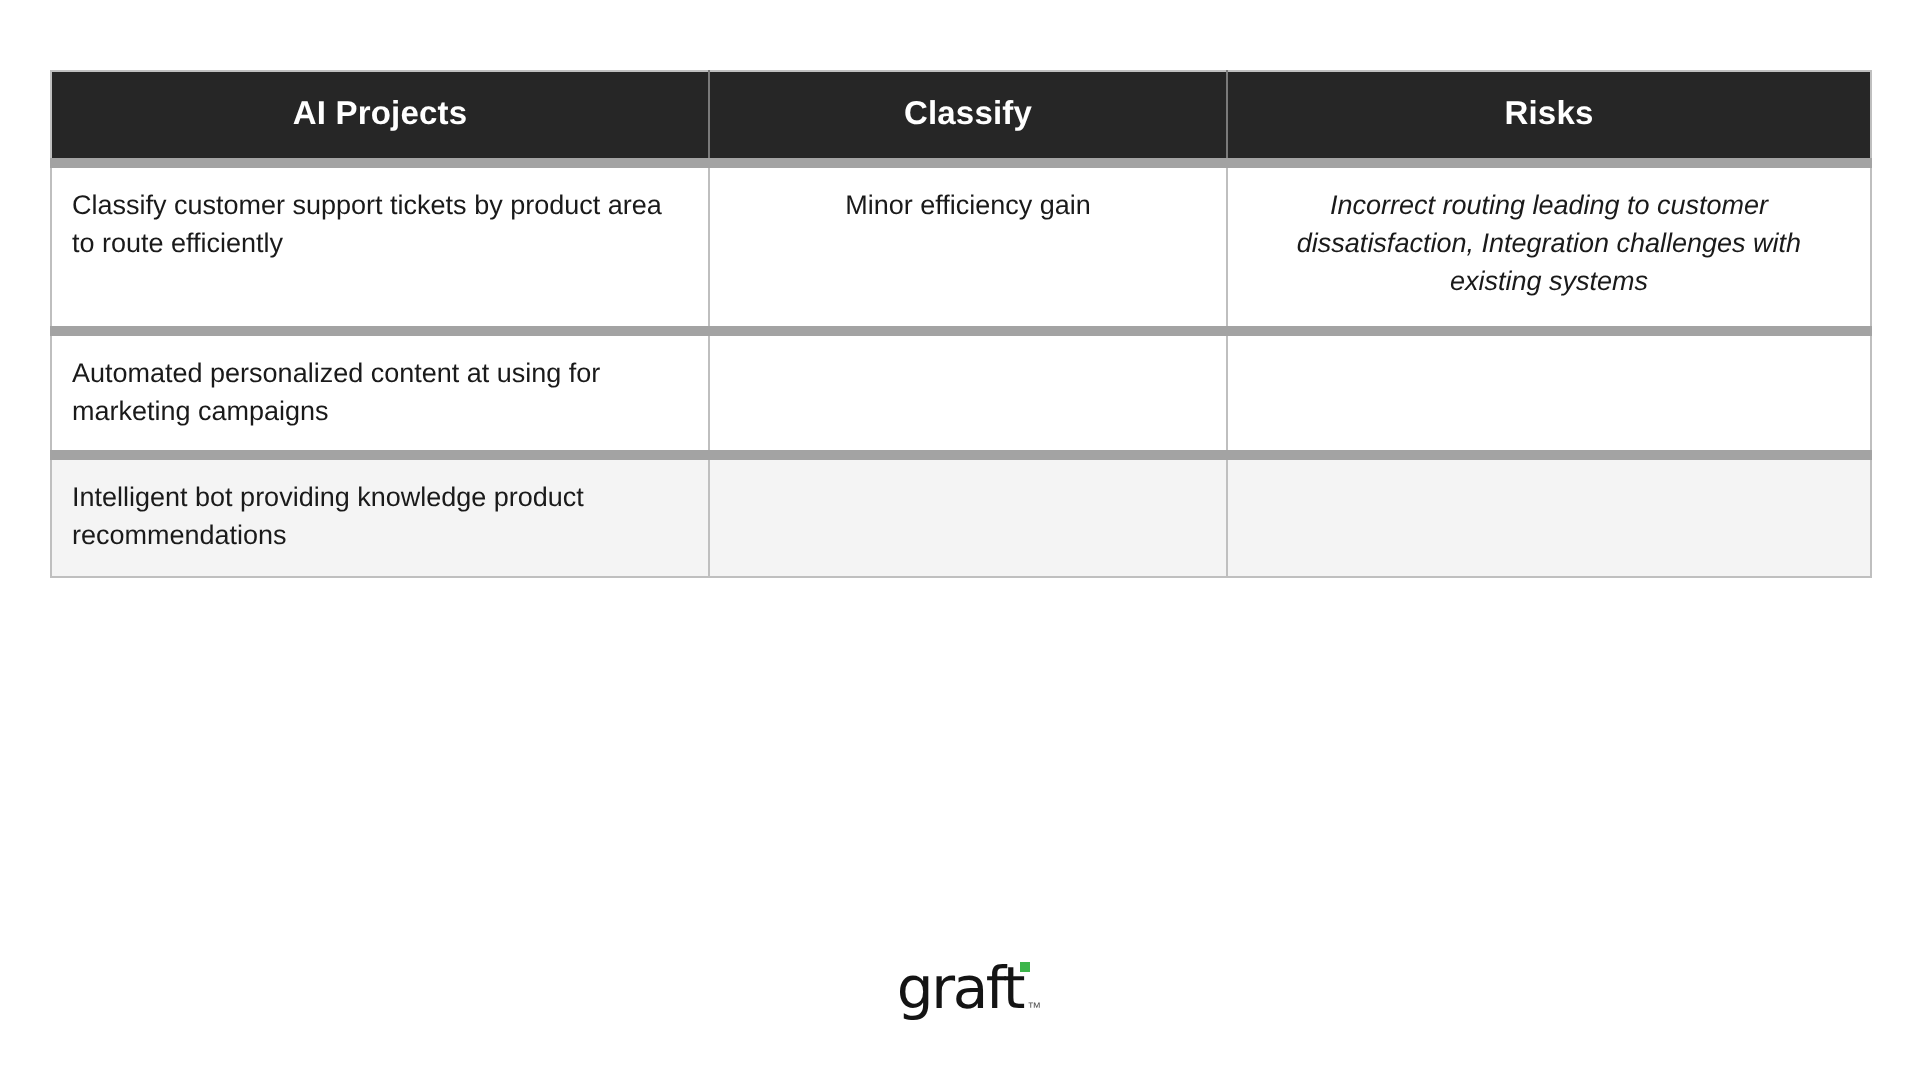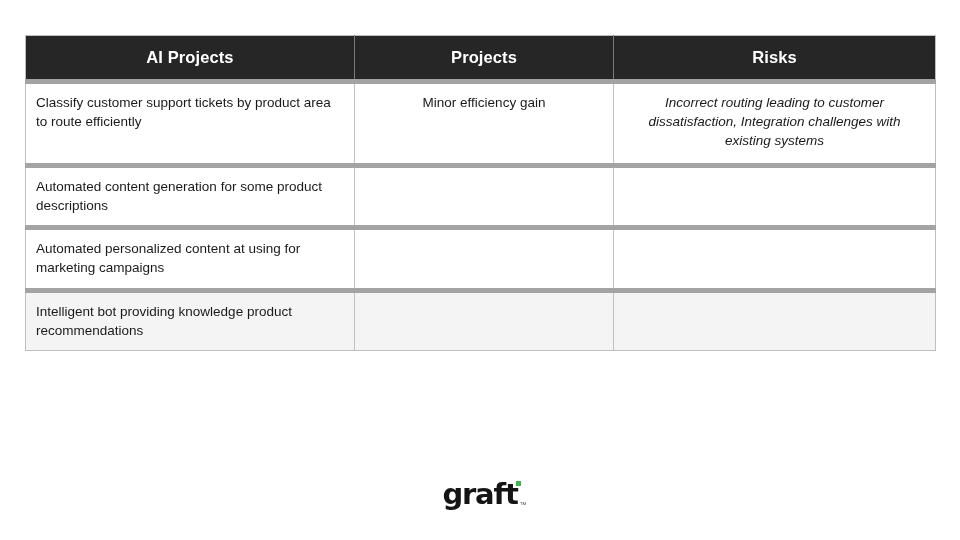--- a/index.html
+++ b/index.html
@@ -93,21 +93,21 @@
     text-align: center;
     height: 40px;
   }
   .logo-inner {
     position: relative;
     display: inline-block;
   }
   .logo-word {
     font-family: "DejaVu Sans", sans-serif;
     font-size: 29px;
-    font-weight: bold;
+    font-weight: normal;
     color: #141414;
     letter-spacing: -1.2px;
     line-height: 32px;
   }
   .logo-dot {
     position: absolute;
     right: -3px;
     top: 3px;
     width: 5px;
     height: 5px;
@@ -131,51 +131,40 @@
     <table class="matrix">
       <colgroup>
         <col class="c1">
         <col class="c2">
         <col class="c3">
       </colgroup>
 
       <thead>
         <tr class="header-row">
           <th>AI Projects</th>
-          <th>Projects</th>
+          <th>Classify</th>
           <th>Risks</th>
         </tr>
       </thead>
 
       <tbody>
 
         <tr class="row-white tall">
           <td class="col-projects">
             <span class="cell-text">Classify customer support tickets by product area to route efficiently</span>
           </td>
           <td class="col-rewards">
             <span class="cell-text">Minor efficiency gain</span>
           </td>
           <td class="col-risks">
             <span class="cell-text">Incorrect routing leading to customer dissatisfaction, Integration challenges with existing systems</span>
           </td>
         </tr>
 
 
-        <tr class="row-white short">
-          <td class="col-projects">
-            <span class="cell-text">Automated content generation for some product descriptions</span>
-          </td>
-          <td class="col-rewards">
-            <span class="cell-empty"></span>
-          </td>
-          <td class="col-risks">
-            <span class="cell-empty"></span>
-          </td>
-        </tr>
 
 
         <tr class="row-white short">
           <td class="col-projects">
             <span class="cell-text">Automated personalized content at using for marketing campaigns</span>
           </td>
           <td class="col-rewards">
             <span class="cell-empty"></span>
           </td>
           <td class="col-risks">

